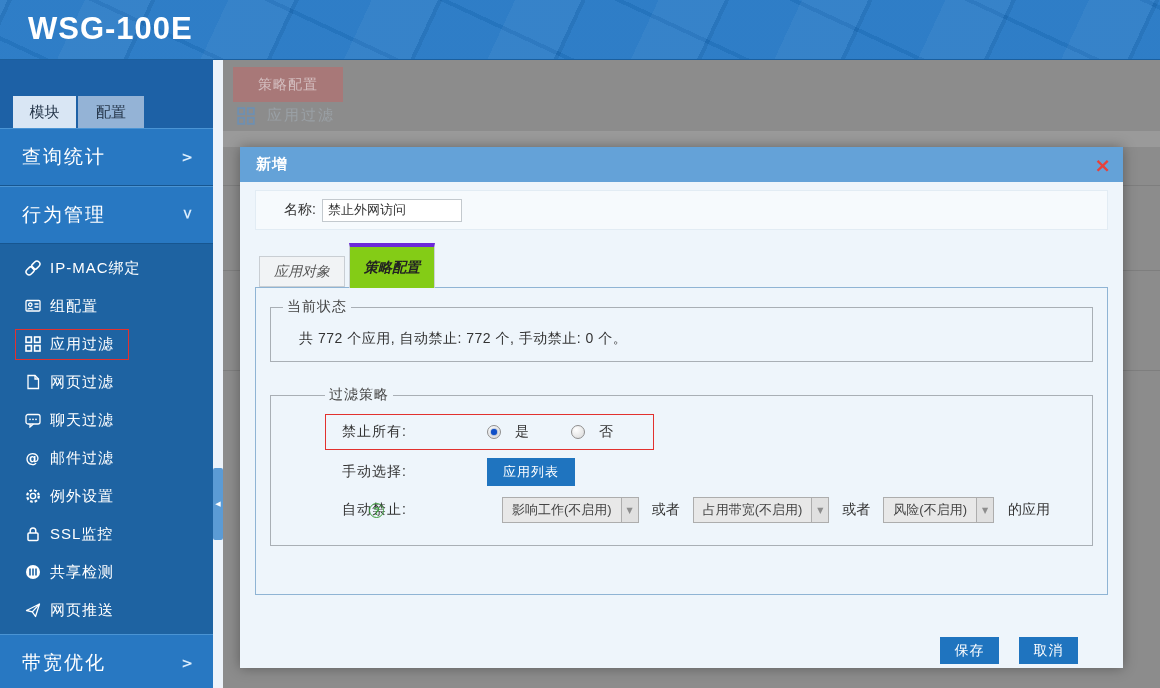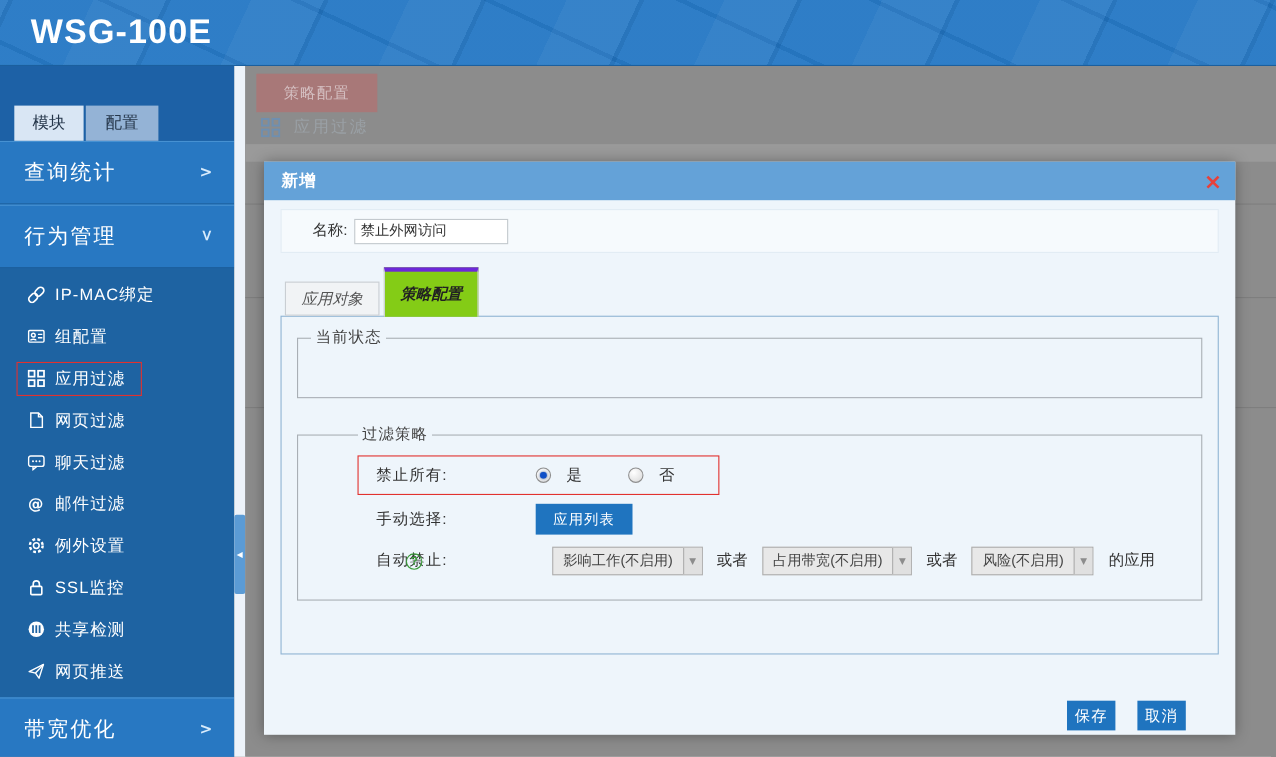--- a/index.html
+++ b/index.html
@@ -114,21 +114,21 @@
   .sel { display:inline-flex; align-items:stretch; height:26px; border:1px solid #adadad;
     background:#e8e8e8; cursor:default; }
   .sel-text { padding:0 9px; font-size:13px; color:#444; display:flex; align-items:center; }
   .sel-arrow { width:17px; border-left:1px solid #adadad; background:#e0e0e0; color:#8d8d8d;
     font-size:8px; display:flex; align-items:center; justify-content:center;
     font-family:"DejaVu Sans",sans-serif; }
   .or { font-size:14px; color:#333; margin:0 13px; }
   .suffix { font-size:14px; color:#333; margin-left:14px; }
   .m-foot { position:absolute; left:0; bottom:0; width:100%; height:70px;
     display:flex; align-items:center; justify-content:flex-end; padding-right:45px; gap:20px; }
-  .foot-btn { width:44px; height:27px; font-size:14px;margin-top:19px; }
+  .foot-btn { width:59px; height:27px; font-size:14px;margin-top:19px; }
 </style>
 </head>
 <body>
 
 <div class="stage">
 
   <div class="topbar">
     <div class="app-title">WSG-100E</div>
   </div>
 
@@ -326,20 +326,21 @@
           <label>名称:</label>
           <input class="name-input" value="禁止外网访问" style="">
         </div>
         <div class="tabs">
           <div class="tab inactive">应用对象</div>
           <div class="tab active">策略配置</div>
         </div>
         <div class="panel">
           <fieldset class="fs-status">
             <legend>当前状态</legend>
+            <div class="status-text">共 772 个应用, 自动禁止: 772 个, 手动禁止: 0 个。</div>
           </fieldset>
           <fieldset class="fs-policy">
             <legend>过滤策略</legend>
             <div class="red-box">
               <span class="f-label">禁止所有:</span>
               <span class="radio-wrap">
                 <span class="radio checked" id="radio-yes"></span>
                 <span class="radio-label">是</span>
               </span>
               <span class="radio-wrap" style="margin-right:0">

